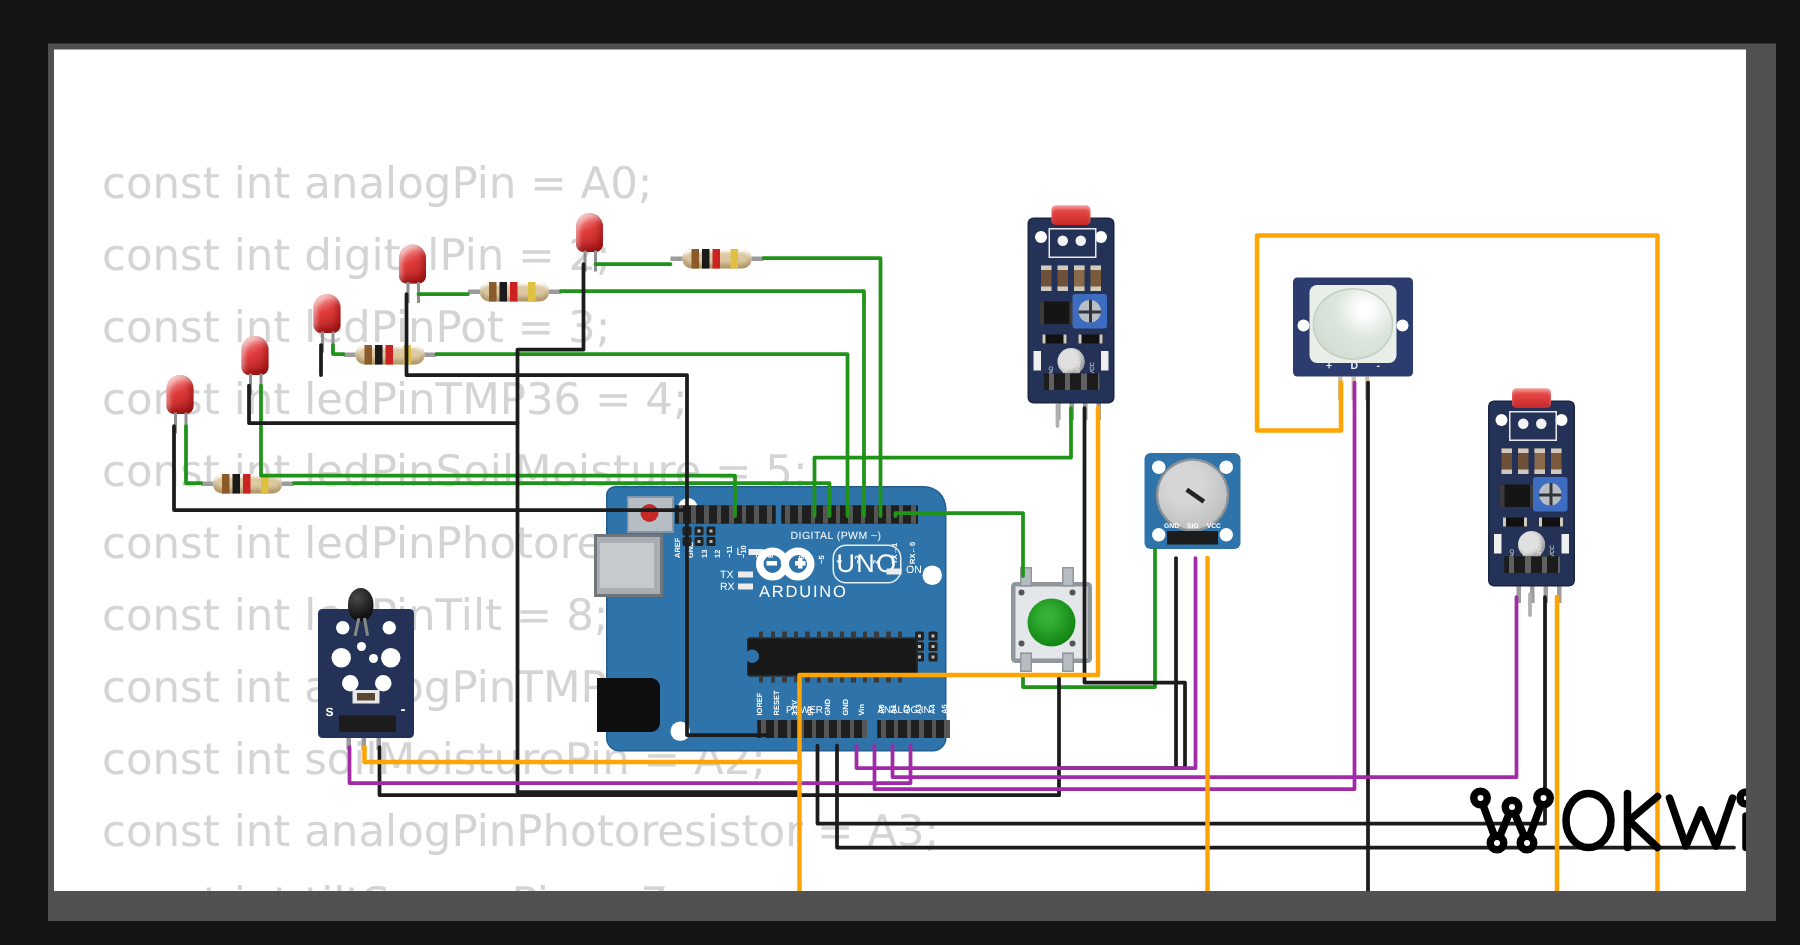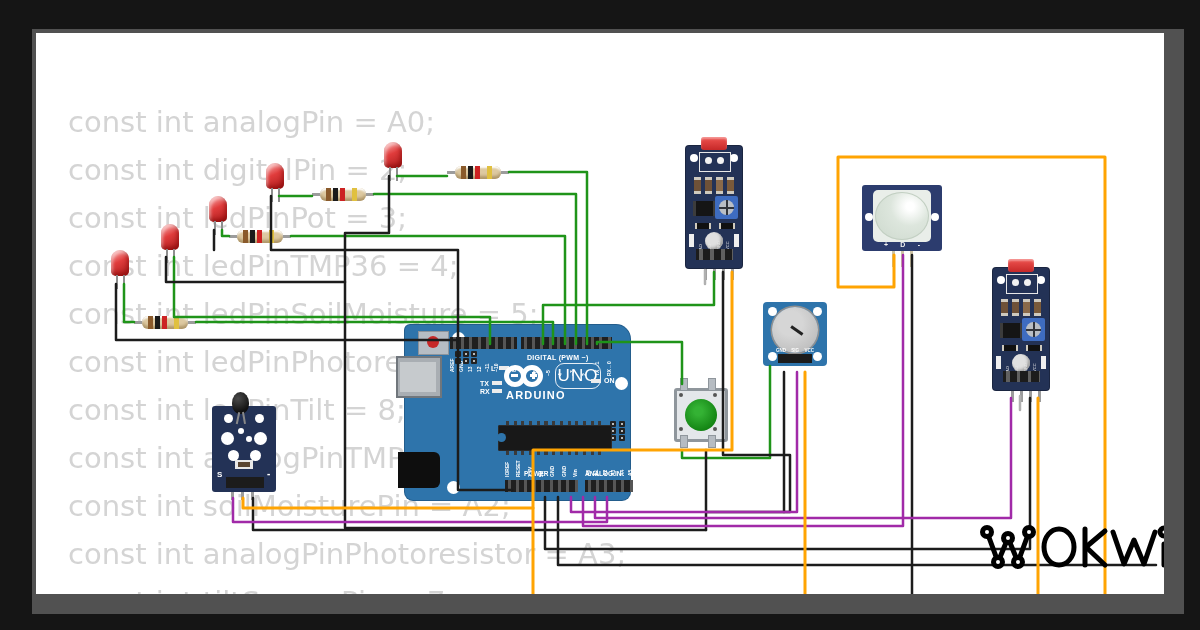--- a/index.html
+++ b/index.html
@@ -123,21 +123,21 @@
   .uno .icsp{position:absolute;display:grid;grid-template-columns:repeat(3,7px);grid-gap:1px;}
   .uno .icsp i{width:6px;height:6px;background:#222;border-radius:1px;position:relative;}
   .uno .icsp i:after{content:"";position:absolute;left:2px;top:2px;width:2px;height:2px;background:#bbb;}
   .uno .icsp2{grid-template-columns:repeat(2,8px);}
   .uno .ic{position:absolute;left:93px;top:100px;width:114px;height:26px;background:#181818;border-radius:2px;
     box-shadow:inset 0 0 0 1px #2a2a2a;}
   .uno .ic:before{content:"";position:absolute;left:-1px;top:8px;width:9px;height:9px;border-radius:50%;background:#2e74ab;}
   .uno .ic .pinsTop,.uno .ic .pinsBot{position:absolute;left:8px;width:100px;height:4px;
     background-image:repeating-linear-gradient(90deg,#3a3a3a 0,#3a3a3a 3px,transparent 3px,transparent 7.7px);}
   .uno .ic .pinsTop{top:-4px}.uno .ic .pinsBot{bottom:-4px}
-  .uno .lbl{position:absolute;color:#fff;font-weight:bold;}
+  .uno .lbl{position:absolute;color:#fff;font-weight:normal;}
   .uno .dig{font-size:7px;letter-spacing:.3px;}
   .uno .pw{font-size:6.5px;}
   .uno .ledbar{position:absolute;width:10px;height:4px;background:#ececec;}
   .uno .inf{position:absolute;left:99px;top:39px;width:46px;height:28px;}
   .uno .inf .c{position:absolute;top:1px;width:22px;height:22px;border:5px solid #fff;border-radius:50%;box-sizing:border-box;}
   .uno .inf .c1{left:0}.uno .inf .c2{left:17px}
   .uno .inf .mm{position:absolute;top:9.5px;width:7px;height:3px;background:#fff;z-index:2;}
   .uno .inf .m1{left:7px}.uno .inf .m2{left:26px}
   .uno .inf .pv{position:absolute;left:28px;top:7.5px;width:3px;height:7px;background:#fff;z-index:2;}
   .uno .unobox{position:absolute;left:150px;top:38px;width:44px;height:24px;border:1.5px solid #e6eef5;border-radius:9px;

